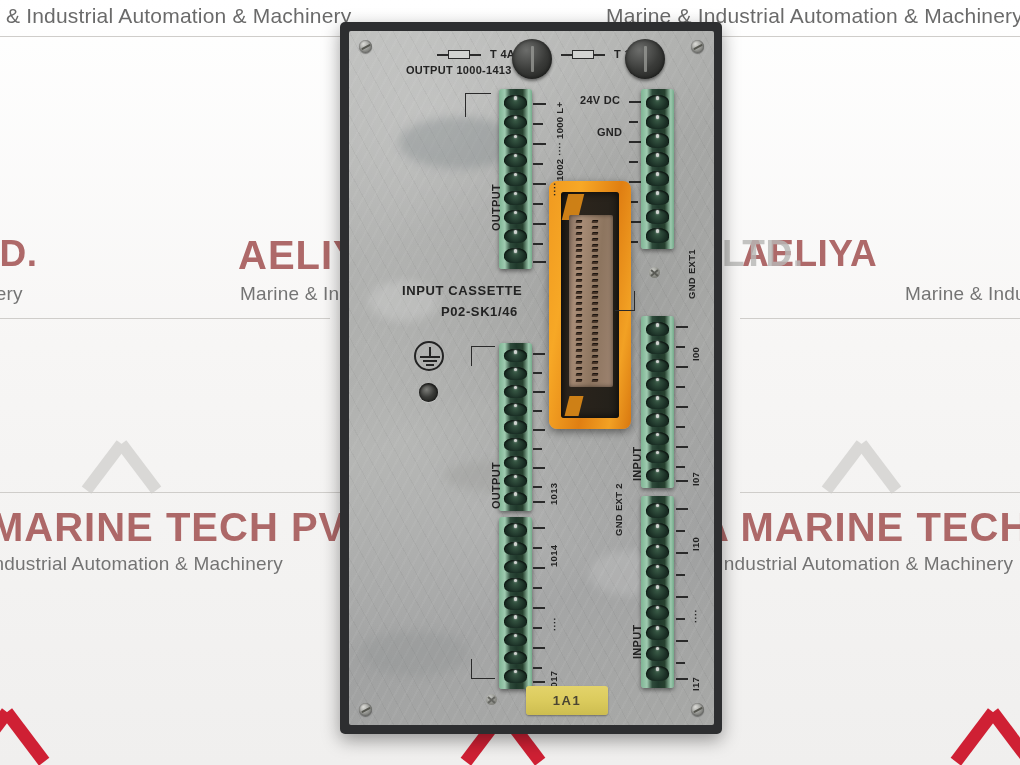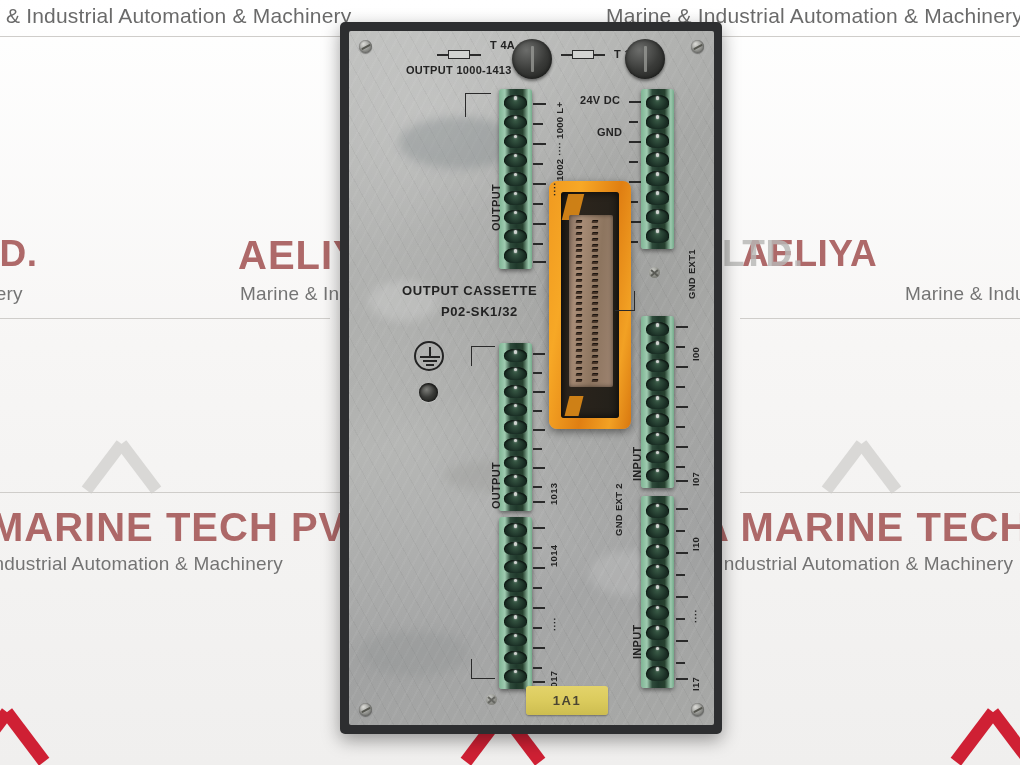--- a/index.html
+++ b/index.html
@@ -386,21 +386,21 @@
 
       <div class="screw" style="left:10px;  top:9px;"></div>
       <div class="screw" style="right:10px; top:9px;"></div>
       <div class="screw" style="left:10px;  bottom:9px;"></div>
       <div class="screw" style="right:10px; bottom:9px;"></div>
 
       <div class="fuse-sym" style="left:88px; top:18px;">
         <div class="bar"></div>
           <div class="box"></div>
       </div>
-      <div class="lbl" style="left:141px; top:8px;">T 4A</div>
+      <div class="lbl" style="left:141px; top:17px;">T 4A</div>
       <div class="lbl" style="left:57px; top:33px;">OUTPUT 1000-1413</div>
       <div class="fusecap" style="left:163px; top:8px;"></div>
 
       <div class="fuse-sym" style="left:212px; top:18px;">
         <div class="bar"></div>
           <div class="box"></div>
       </div>
       <div class="lbl" style="left:265px; top:17px;">T 1.6A</div>
       <div class="lbl" style="left:280px; top:33px;">CPU</div>
       <div class="fusecap" style="left:276px; top:8px;"></div>
@@ -520,22 +520,22 @@
               <i></i>
               <i></i>
               <i></i>
               <i></i>
               <i></i>
           </div>
           <div class="cass-lip" style="left:6px; bottom:2px; width:14px; height:20px; transform:skewX(-14deg);"></div>
         </div>
       </div>
 
-      <div class="lbl" style="left:53px; top:252px; font-size:13px; letter-spacing:.6px;">OUTPUT CASSETTE</div>
-      <div class="lbl" style="left:92px; top:273px; font-size:13px; letter-spacing:.6px;">P02-SK1/32</div>
+      <div class="lbl" style="left:53px; top:252px; font-size:13px; letter-spacing:.6px;">INPUT CASSETTE</div>
+      <div class="lbl" style="left:92px; top:273px; font-size:13px; letter-spacing:.6px;">P02-SK1/46</div>
 
       <div id="gndsym" style="left:65px; top:310px;">
         <div class="v"></div>
           <div class="h1"></div>
           <div class="h2"></div>
           <div class="h3"></div>
       </div>
       <div id="gndhole" style="left:70px; top:352px;"></div>
 
       <div class="minis" style="left:300px; top:236px;"></div>

